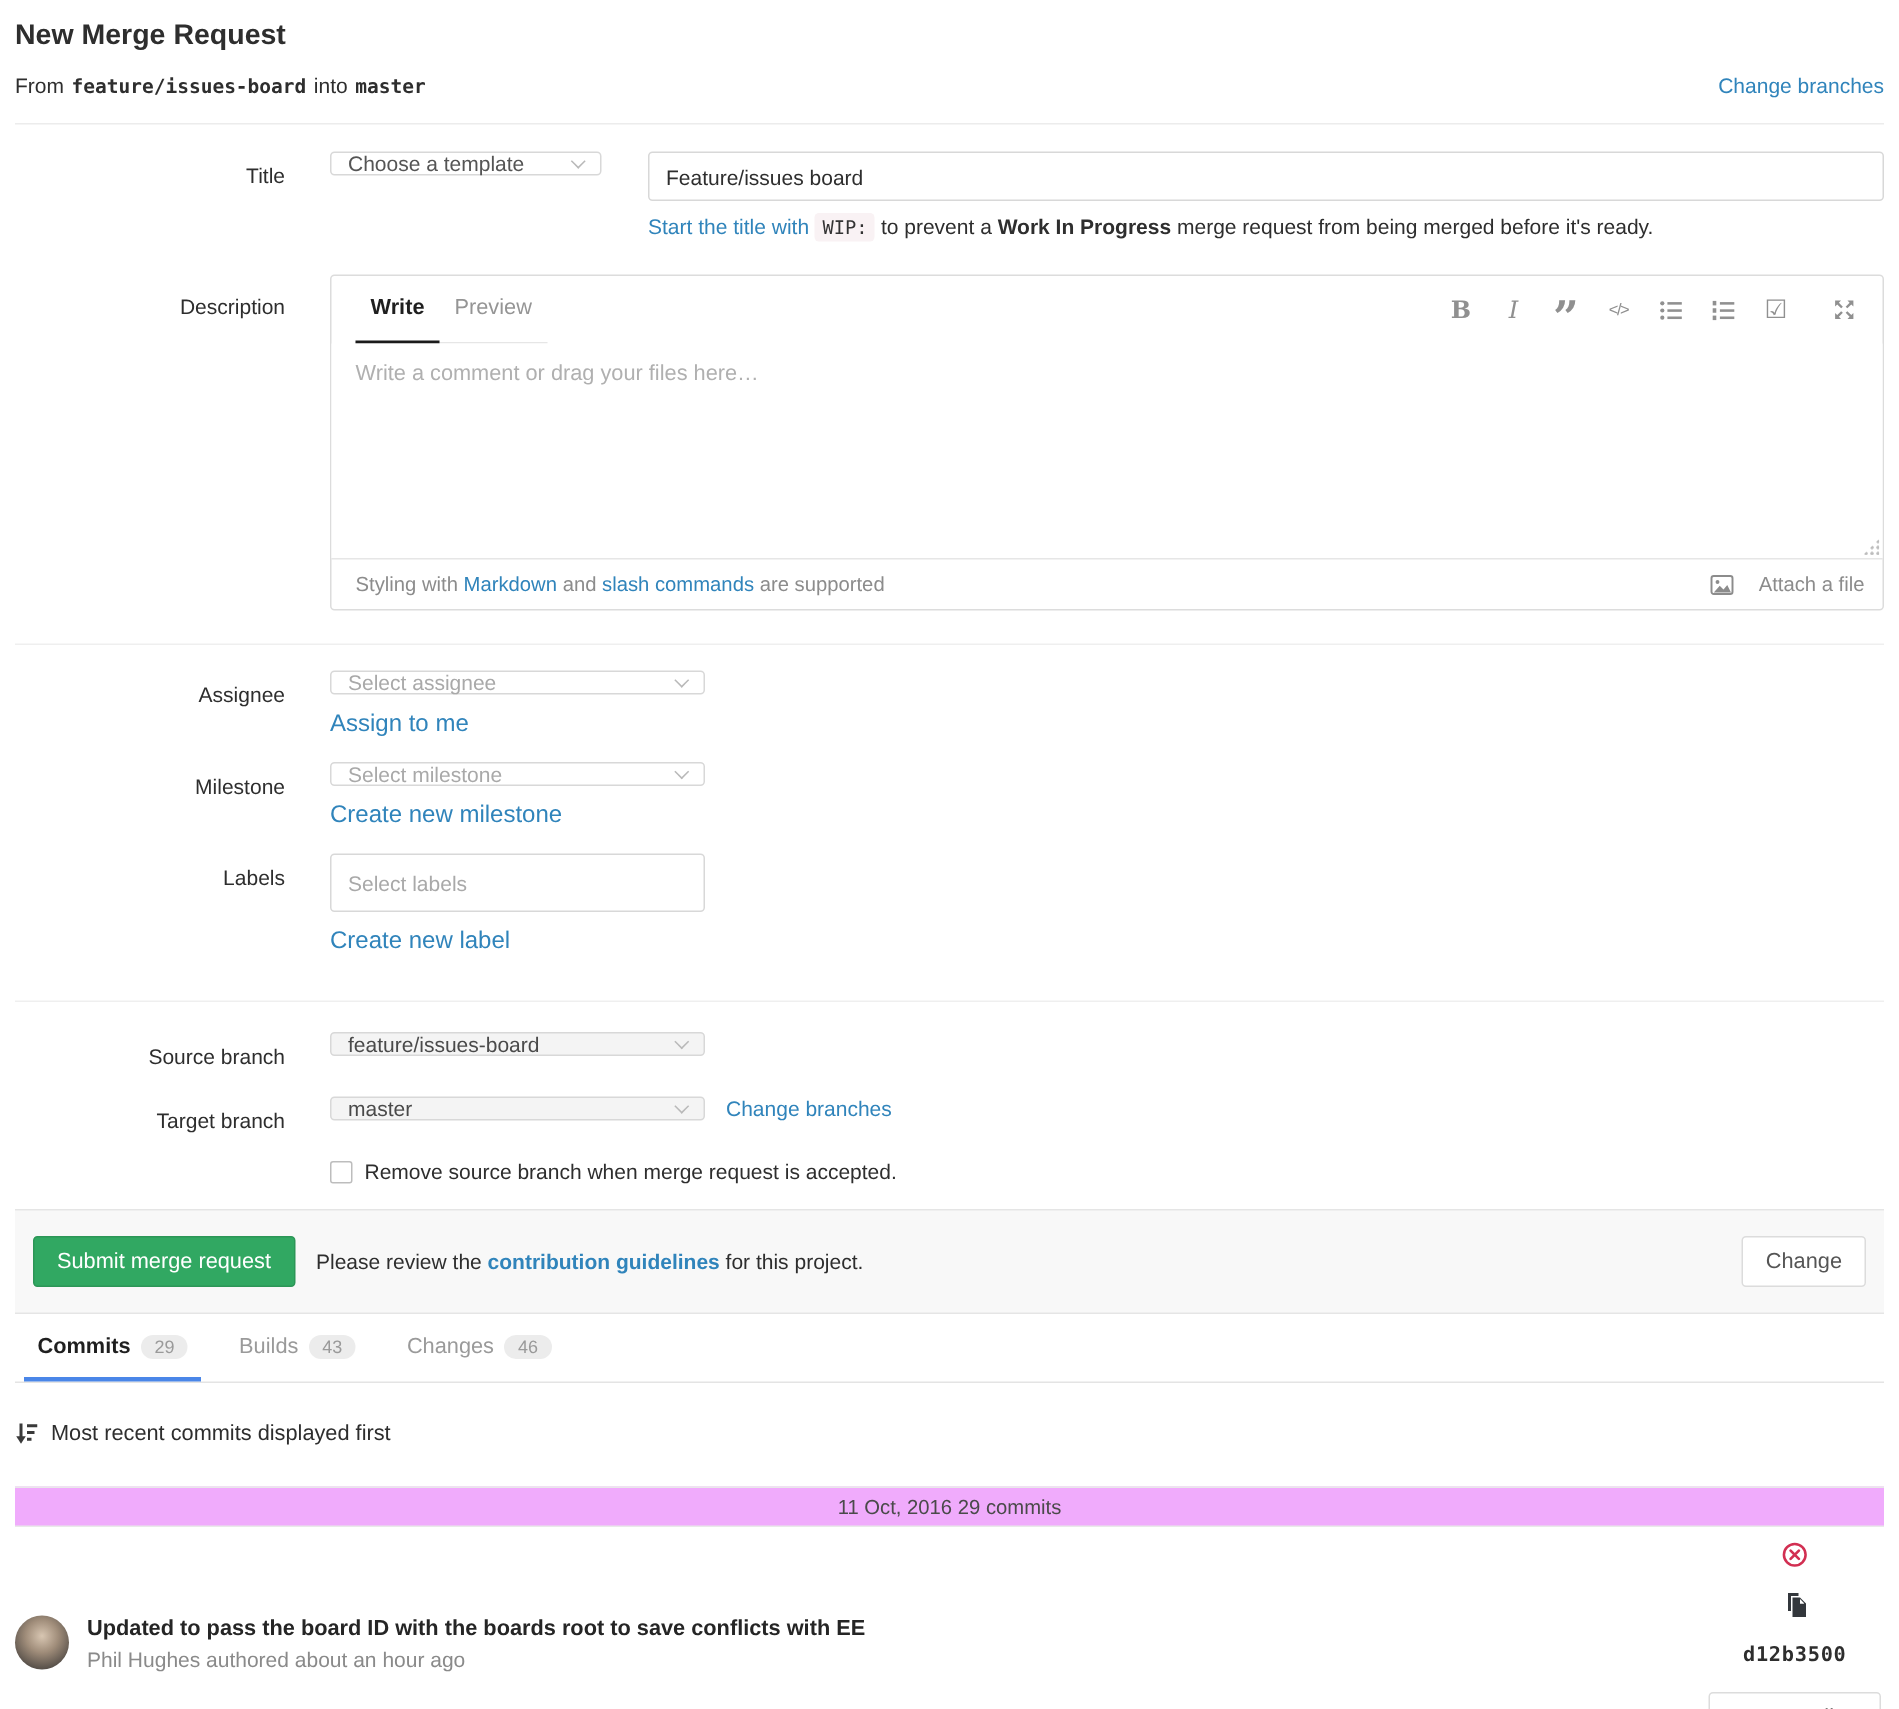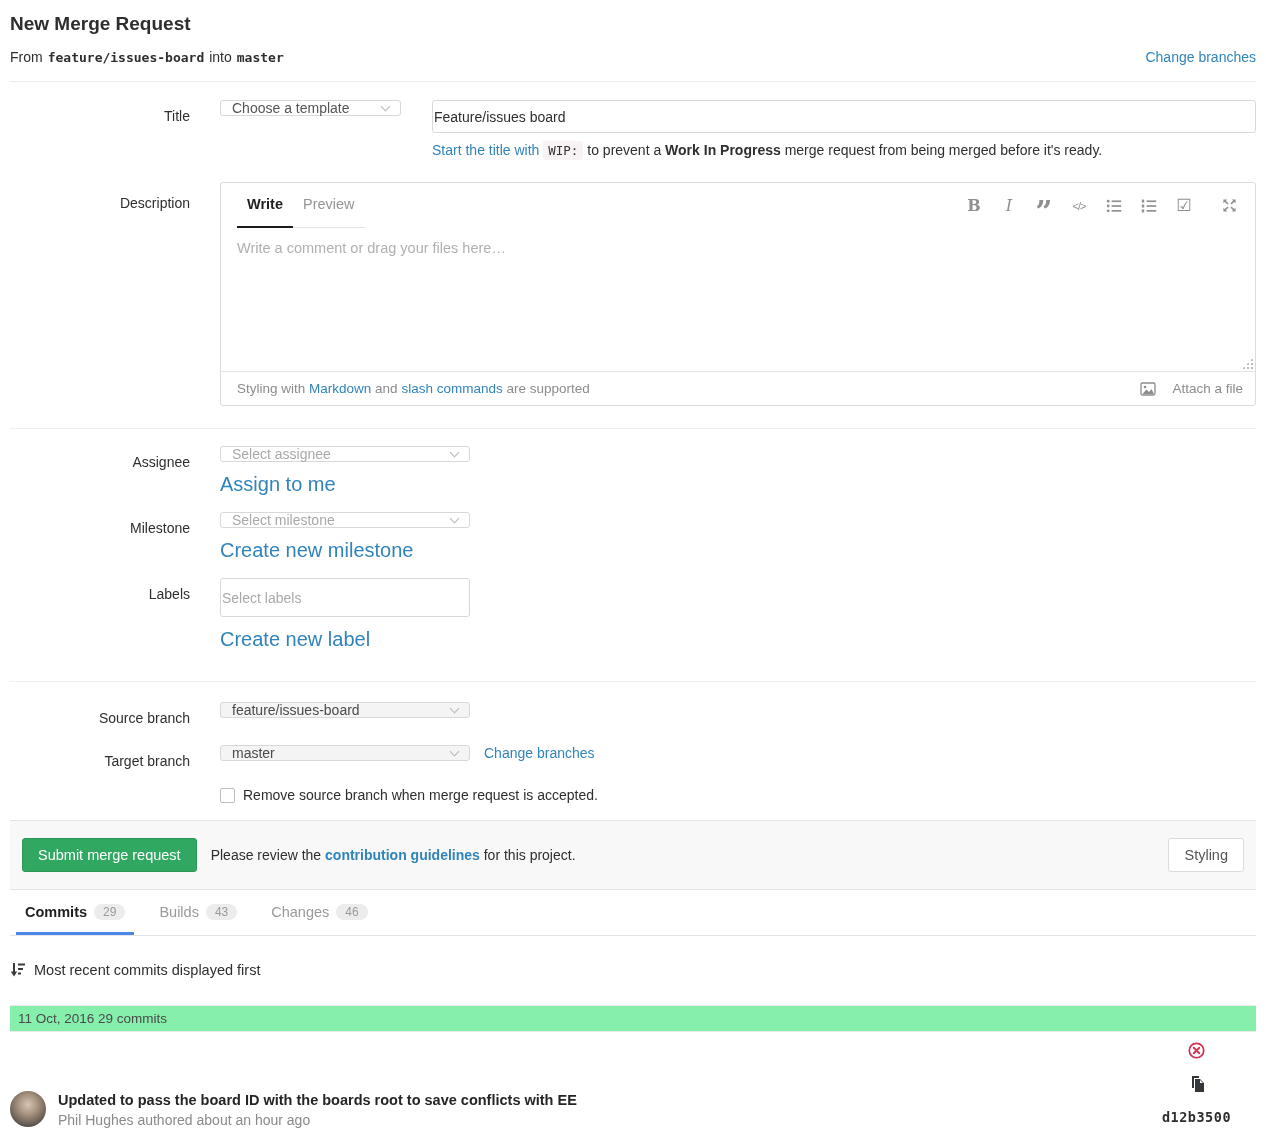--- a/index.html
+++ b/index.html
@@ -33,21 +33,21 @@
   }
   .select-box .chev {
     position: absolute; right: 11px; top: 50%; width: 7px; height: 7px; margin-top: -5px;
     border-right: 1.5px solid #b9b9b9; border-bottom: 1.5px solid #b9b9b9; transform: rotate(45deg);
   }
   .select-box.placeholder { color: #a9a9a9; }
   .select-box.disabled { background: #f4f4f4; color: #4a4a4a; }
   .w250 { width: 250px; }
 
   .text-input {
-    height: 33px; border: 1px solid #d8d8d8; border-radius: 3px; padding: 0 1px;
+    height: 33px; border: 1px solid #d8d8d8; border-radius: 3px; padding: 0 11px;
     font-size: 14px; color: #2e2e2e; width: 100%; outline: none;
     font-family: "Liberation Sans", "DejaVu Sans", sans-serif;
   }
   .text-input::placeholder { color: #a9a9a9; }
 
   
   .title-row-controls { display: flex; }
   .template-select { width: 181px; flex-shrink: 0; margin-right: 31px; }
   .title-hint { margin-left: 212px; margin-top: 9px; font-size: 14px; color: #2e2e2e; }
   .code-chip {
@@ -89,21 +89,21 @@
     border-top: 1px solid #e6e6e6; height: 34px; display: flex; align-items: center;
     padding: 0 12px 0 16px; color: #8c8c8c; font-size: 13.5px;
   }
   .md-footer .spacer { flex: 1; }
   .attach { display: inline-flex; align-items: center; gap: 16px; color: #8c8c8c; cursor: pointer; }
 
   .section-sep { border: none; border-top: 1px solid #efefef; margin: 22px 0 0 0; }
 
   
   .meta-row { margin-top: 17px; }
-  .sub-link { display: inline-block; margin-top: 11px; font-size: 20px; }
+  .sub-link { display: inline-block; margin-top: 11px; font-size: 16px; }
   .labels-input { width: 250px; height: 39px; }
 
   
   .branch-row { margin-top: 20px; }
   .branch-line { display: flex; align-items: center; gap: 14px; }
   .checkbox-row { margin-top: 26px; display: flex; align-items: flex-end; }
   .checkbox { width: 15px; height: 15px; border: 1px solid #bdbdbd; border-radius: 2px; background: #fff; cursor: pointer; flex-shrink: 0; }
   .checkbox-row label { margin-left: 8px; cursor: pointer; }
 
   
@@ -118,22 +118,22 @@
 
   
   .mr-tabs { display: flex; border-bottom: 1px solid #e4e4e4; padding: 0 0; }
   .mr-tab { display: flex; align-items: center; gap: 7px; padding: 14px 9px 12px 9px; margin: 0 10px 0 6px; color: #9a9a9a; cursor: pointer; border-bottom: 3px solid transparent; font-size: 14.5px; }
   .mr-tab.active { color: #1f1f1f; font-weight: bold; border-bottom-color: #4a86e8; }
   .count-badge { background: #ececec; color: #9a9a9a; border-radius: 9px; padding: 1px 9px; font-size: 12px; font-weight: normal; }
 
   
   .sort-note { display: flex; gap: 9px; margin-top: 26px; color: #2e2e2e; font-size: 14.5px; }
   .commits-group-header {
-    margin-top: 27px; background: #86efac; border-top: 1px solid #e9e9e9; border-bottom: 1px solid #e9e9e9;
-    padding: 5px 8px; font-size: 13.5px; color: #4a4a4a;
+    margin-top: 27px; background: #f0abfc; border-top: 1px solid #e9e9e9; border-bottom: 1px solid #e9e9e9;
+    padding: 5px 8px; font-size: 13.5px; color: #4a4a4a; text-align: center;
   }
   .commit-row { display: flex; align-items: center; padding: 10px 0 11px 0; border-bottom: 1px solid #ececec; }
   .avatar {
     width: 36px; height: 36px; border-radius: 50%; flex-shrink: 0;
     background: radial-gradient(circle at 50% 38%, #d8c6b2 0%, #a08d7a 38%, #5a524b 75%, #3a3531 100%);
   }
   .commit-main { margin-left: 12px; flex: 1; min-width: 0; }
   .commit-title { font-weight: bold; font-size: 14.5px; color: #252525; line-height: 19px; }
   .commit-meta { color: #8a8a8a; font-size: 14px; margin-top: 2px; }
   .commit-right { display: flex; align-items: center; gap: 17px; padding-right: 2px; flex-direction: column; }
@@ -313,21 +313,21 @@
   </div>
 
   <div class="actions-bar">
     <button class="btn btn-green">Submit merge request</button>
     <span>
       <span>Please review the</span>
       <a class="b">contribution guidelines</a>
       <span>for this project.</span>
     </span>
     <span class="spacer"></span>
-    <button class="btn btn-default">Styling</button>
+    <button class="btn btn-default">Change</button>
   </div>
 
   <div class="mr-tabs">
     <div class="mr-tab active">
       <span>Commits</span>
       <span class="count-badge">29</span>
     </div>
     <div class="mr-tab">
       <span>Builds</span>
       <span class="count-badge">43</span>

